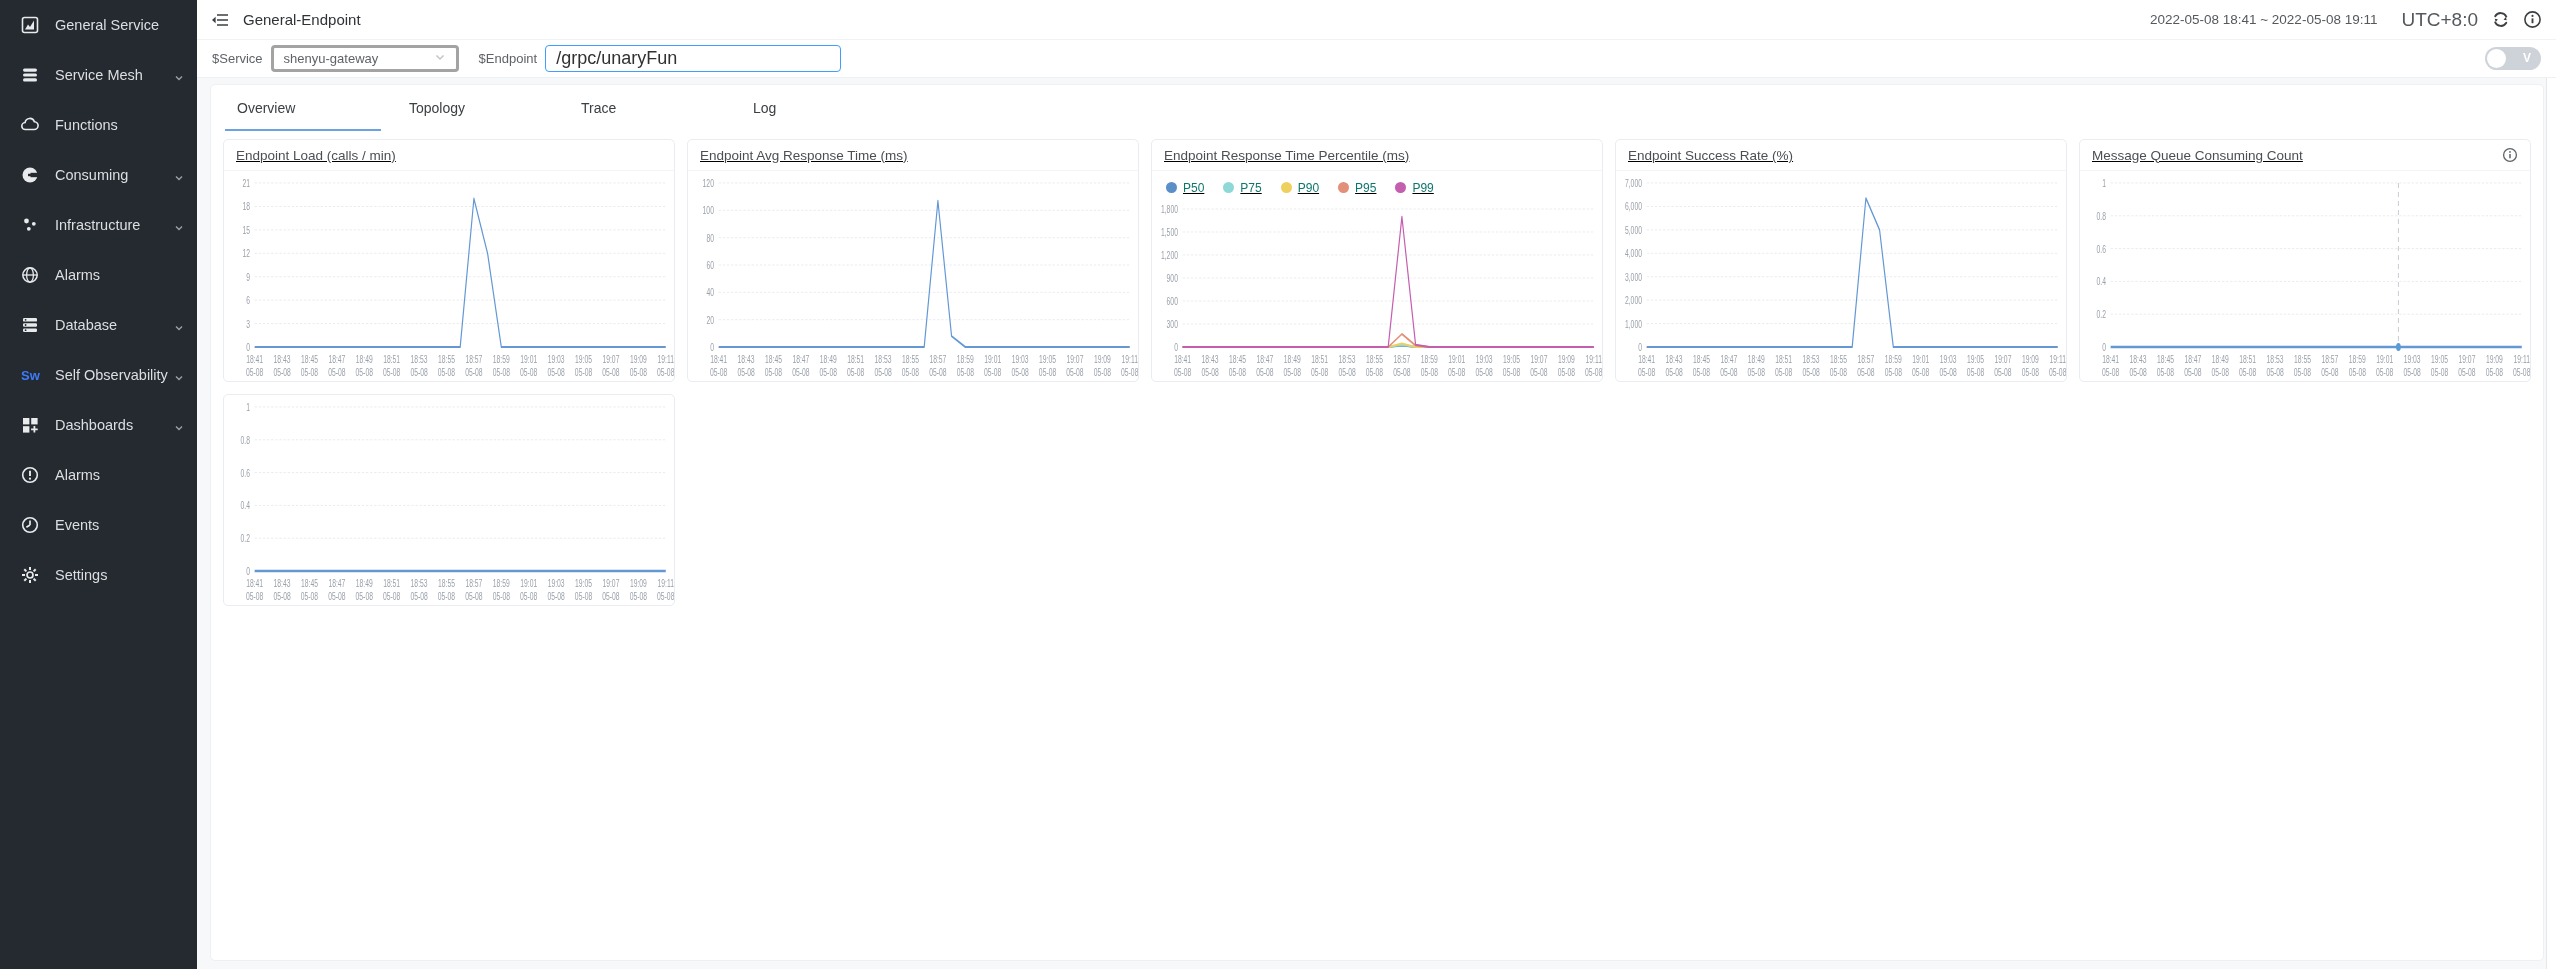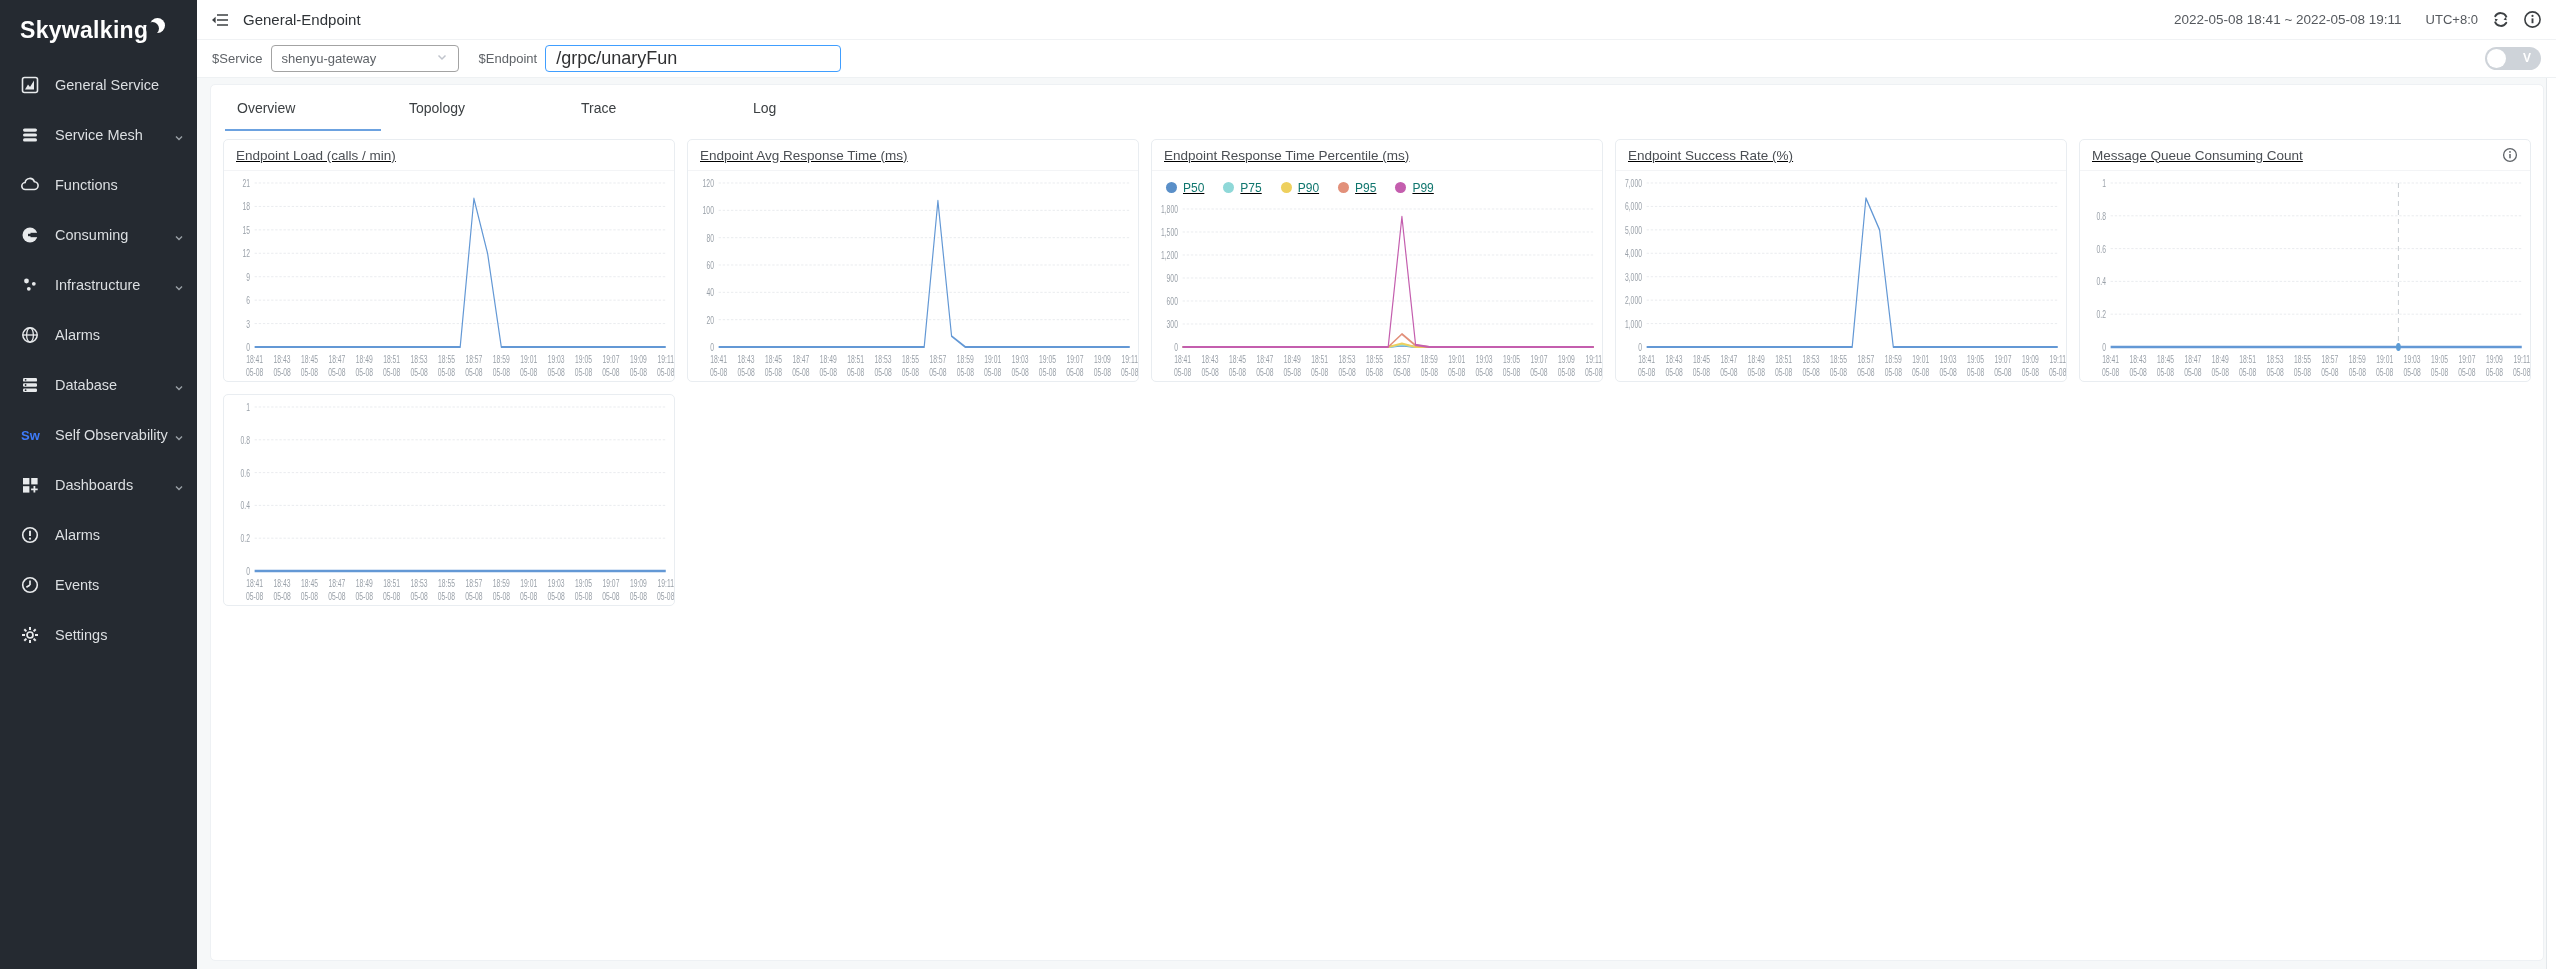--- a/index.html
+++ b/index.html
@@ -21,27 +21,27 @@
                         display:flex; align-items:center; justify-content:center; }
   .menu-item .chev { position:absolute; right:13px; top:20px; }
 
   
   .main { position:absolute; left:197px; top:0; right:0; height:969px; }
   .hdr1 { height:40px; background:#fff; display:flex; align-items:center;
           padding:0 14px; border-bottom:1px solid #f0f2f4; }
   .hdr1-title { font-size:15px; color:#2f3337; margin-left:13px; }
   .hdr1-right { margin-left:auto; display:flex; align-items:center; color:#55595e; }
   .time-range { font-size:13.5px; }
-  .tz { font-size:13px; margin-left:24px; }
+  .tz { font-size:19px; margin-left:24px; }
   .hicon { margin-left:13px; display:flex; cursor:pointer; }
 
   .hdr2 { height:38px; background:#fff; display:flex; align-items:center;
           padding:0 15px; border-bottom:1px solid #eef1f3; }
   .fld-label { font-size:13px; color:#5f6368; margin-right:8px; }
-  .select { width:188px; height:27px; border:1px solid #a3a3a3; border-radius:4px;
+  .select { width:188px; height:27px; border:3px solid #a3a3a3; border-radius:4px;
             display:flex; align-items:center; padding:0 10px; font-size:13px;
             color:#5f6368; background:#fff; margin-right:20px; cursor:pointer; }
   .select .sel-chev { margin-left:auto; }
   .endpoint-input { width:296px; height:27px; border:1px solid #409eff; border-radius:4px;
                     padding:0 10px; font-size:18px; color:#303133; outline:none;
                     font-family:"Liberation Sans", sans-serif; }
   .toggle { margin-left:auto; width:56px; height:23px; background:#ced3d9; border-radius:12px;
             position:relative; cursor:pointer; }
   .toggle .knob { position:absolute; left:2px; top:2px; width:19px; height:19px;
                   background:#fff; border-radius:50%; }
@@ -68,27 +68,20 @@
   .legend { display:flex; align-items:center; gap:19px; padding:7px 0 0 14px; height:26px; }
   .leg-item { display:flex; align-items:center; font-size:12px; color:#0f766e; }
   .leg-dot { width:11px; height:11px; border-radius:50%; margin-right:6px; }
   .plot { display:block; width:100%; cursor:crosshair; }
   .ax { font-family:"Liberation Sans", sans-serif; font-size:11.5px; fill:#9aa1a9; }
 </style>
 </head>
 <body>
 
 <div class="sidebar">
-  <div class="logo">
-    <span>Skywalking</span>
-    <span class="crescent">
-        <span class="c1"></span>
-        <span class="c2"></span>
-      </span>
-  </div>
 
   <div class="menu-item">
     <span class="mi-icon">
         <svg width="20" height="20">
           <rect x="2.5" y="2.5" width="15" height="15" rx="2" fill="none" stroke="#e8eaec" stroke-width="1.6"></rect>
           <path d="M5 14.5 l3-5 2 2.5 4-6.5 v9 z" fill="#e8eaec"></path>
         </svg>
       </span>
     <span>General Service</span>
   </div>

